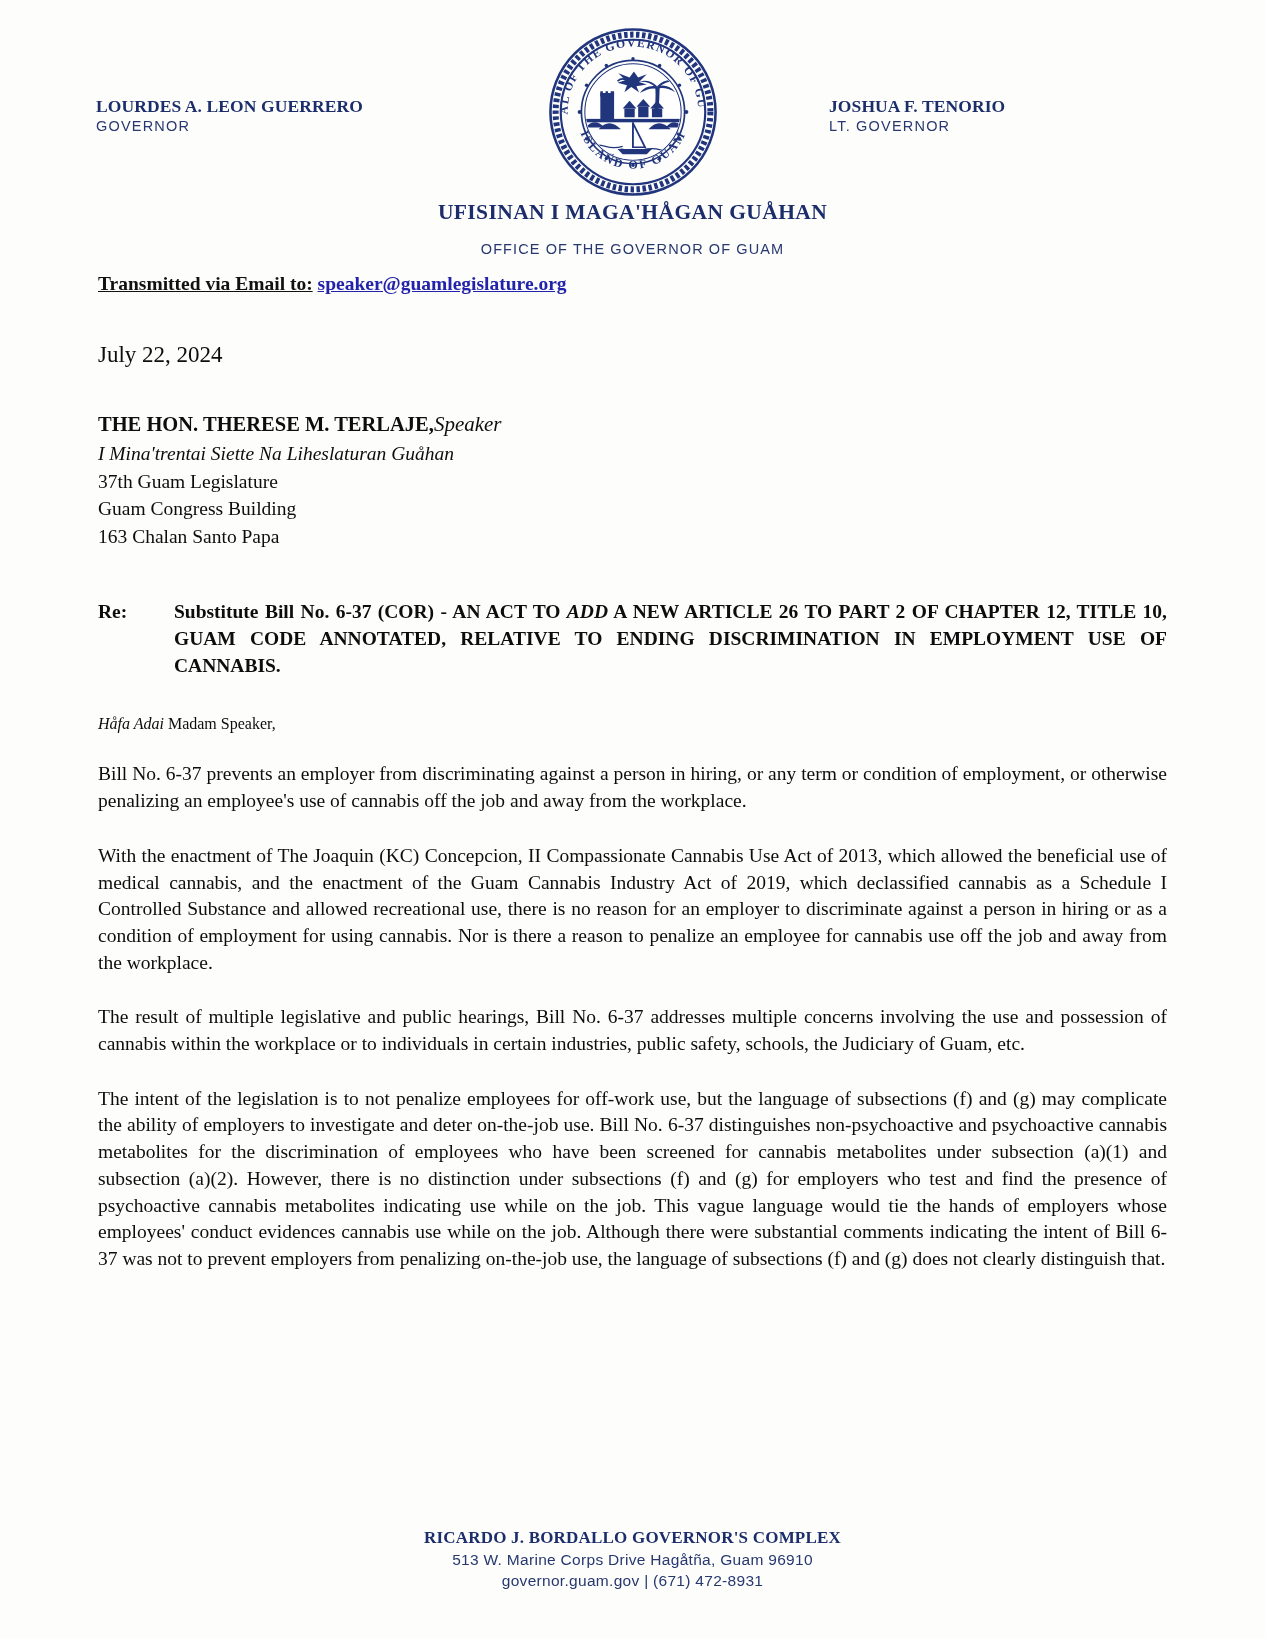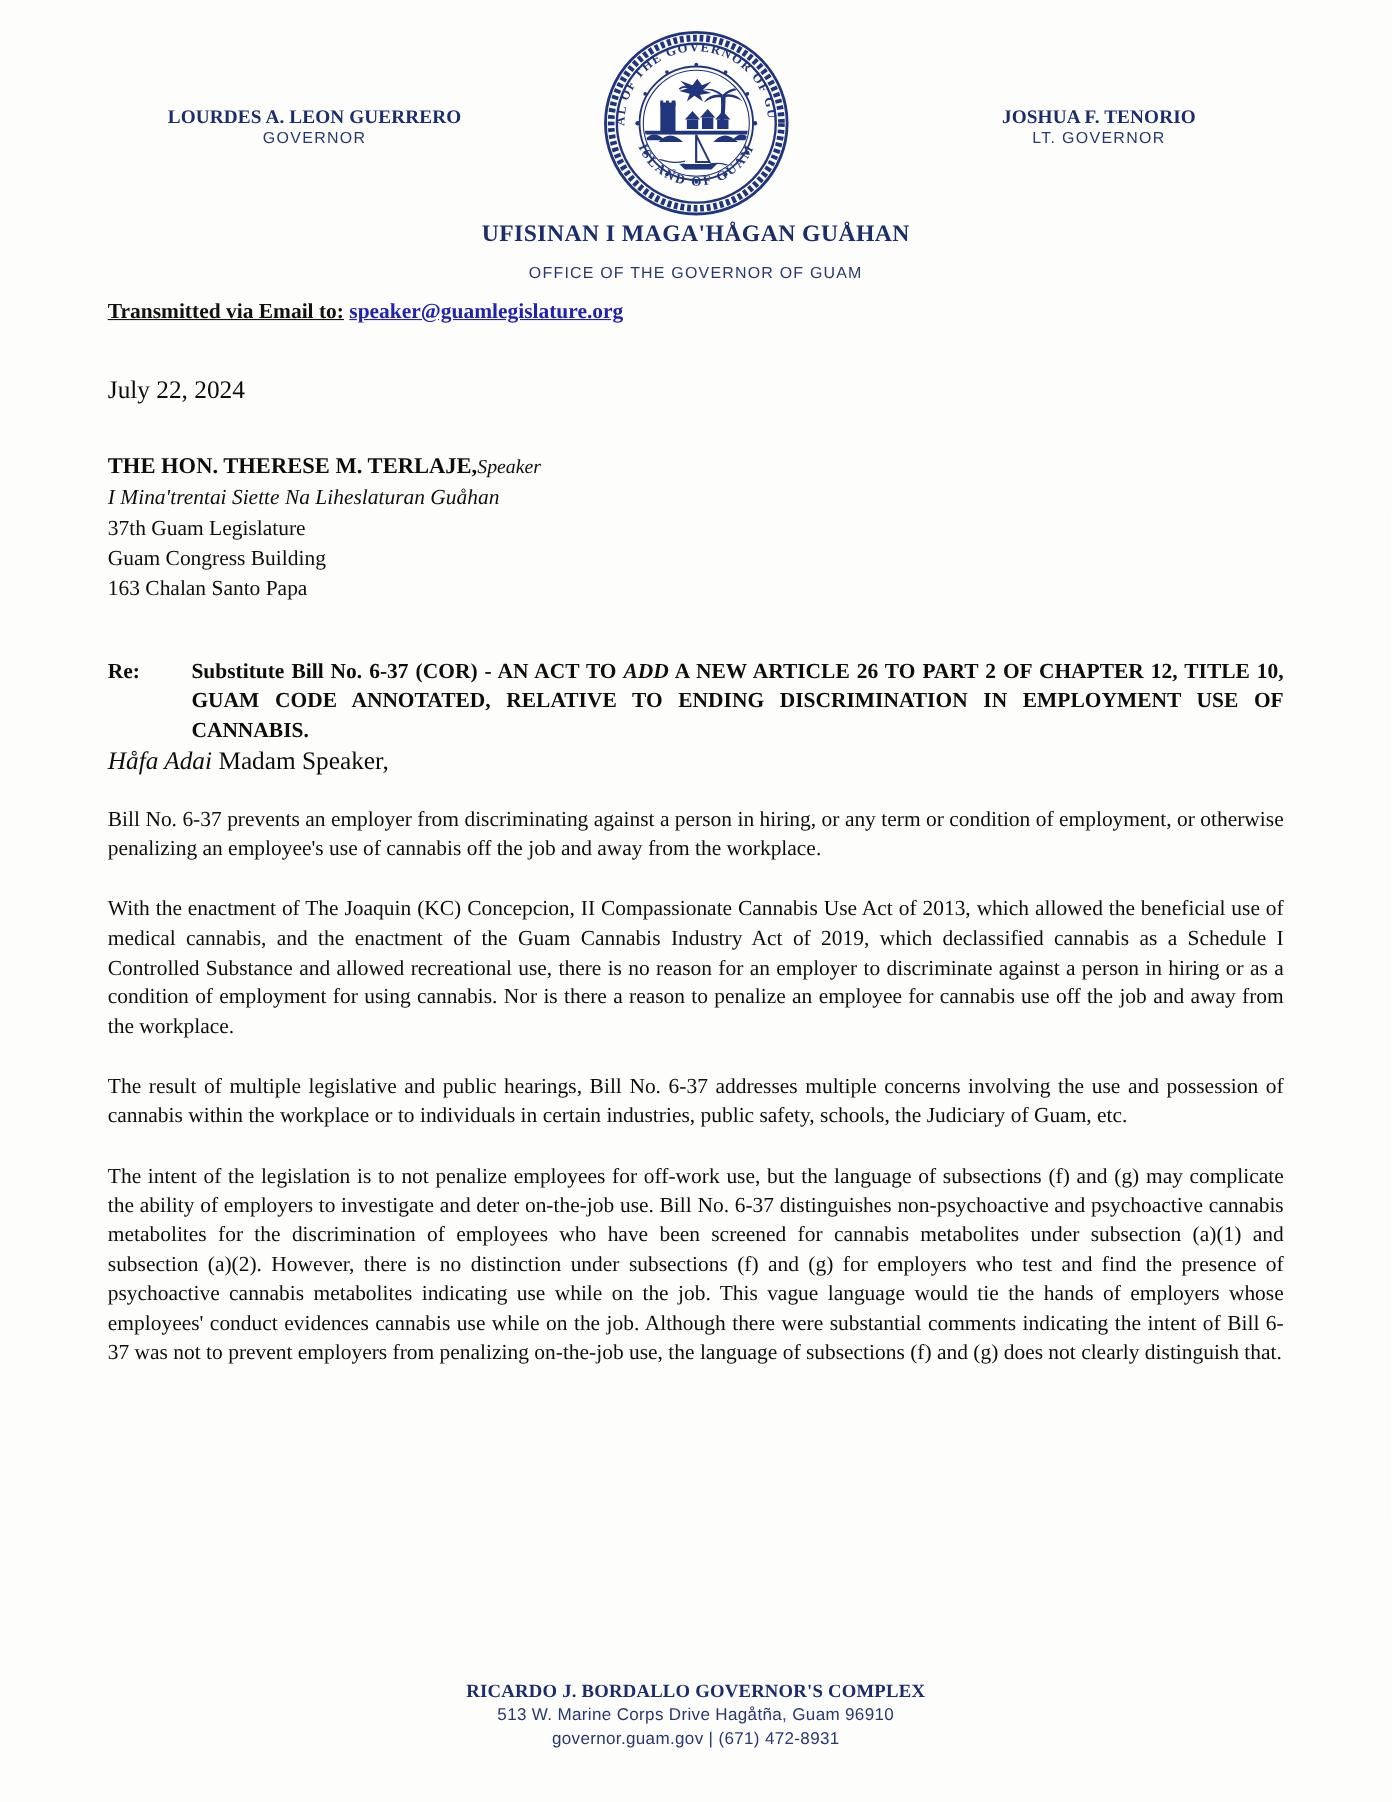--- a/index.html
+++ b/index.html
@@ -38,21 +38,20 @@
   .seal {
     width: 172px;
     height: 172px;
     position: relative;
   }
   .seal svg { display:block; width:172px; height:172px; }
 
   .officer {
     position: absolute;
     top: 96px;
-    text-align: center;
     color: #1c2d6b;
     font-family: "Liberation Serif", "DejaVu Serif", serif;
   }
   .officer.left  { left: 96px;  width: 380px; }
   .officer.right { right: 96px; width: 340px; }
   .officer .name {
     font-weight: bold;
     font-size: 17.5px;
     letter-spacing: 0.1px;
     line-height: 1.15;
@@ -123,21 +122,21 @@
   .addressee .hon {
     font-weight: bold;
     font-variant: small-caps;
     font-size: 20.5px;
     text-align: center;
   }
   .addressee .hon-suffix {
     font-style: italic;
     font-weight: normal;
     font-variant: normal;
-    font-size: 18px;
+    font-size: 21px;
   }
   .addressee .chamorro {
     font-style: italic;
   }
 
   .re-block {
     margin-top: 48px;
     display: flex;
     font-size: 19.5px;
     font-weight: bold;
@@ -148,21 +147,22 @@
     flex: 0 0 76px;
   }
   .re-block .re-text {
     flex: 1 1 auto;
     text-align: justify;
     text-align-last: left;
   }
   .re-block .re-text .ital { font-style: italic; }
 
   .salutation {
-    font-size: 23px;
+    margin-top: 36px;
+    font-size: 16px;
   }
   .salutation .hafa { font-style: italic; }
 
   p.para {
     margin: 28px 0 0 0;
     font-size: 19.5px;
     line-height: 1.37;
     text-align: justify;
     text-align-last: left;
     hyphens: none;

